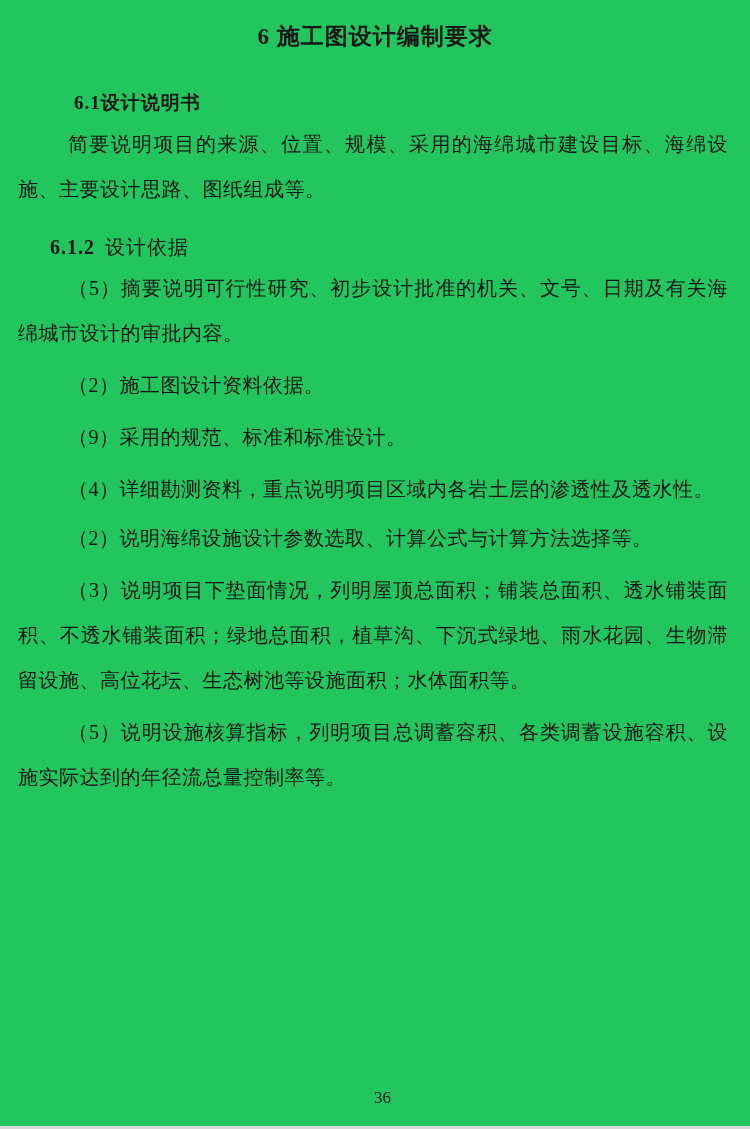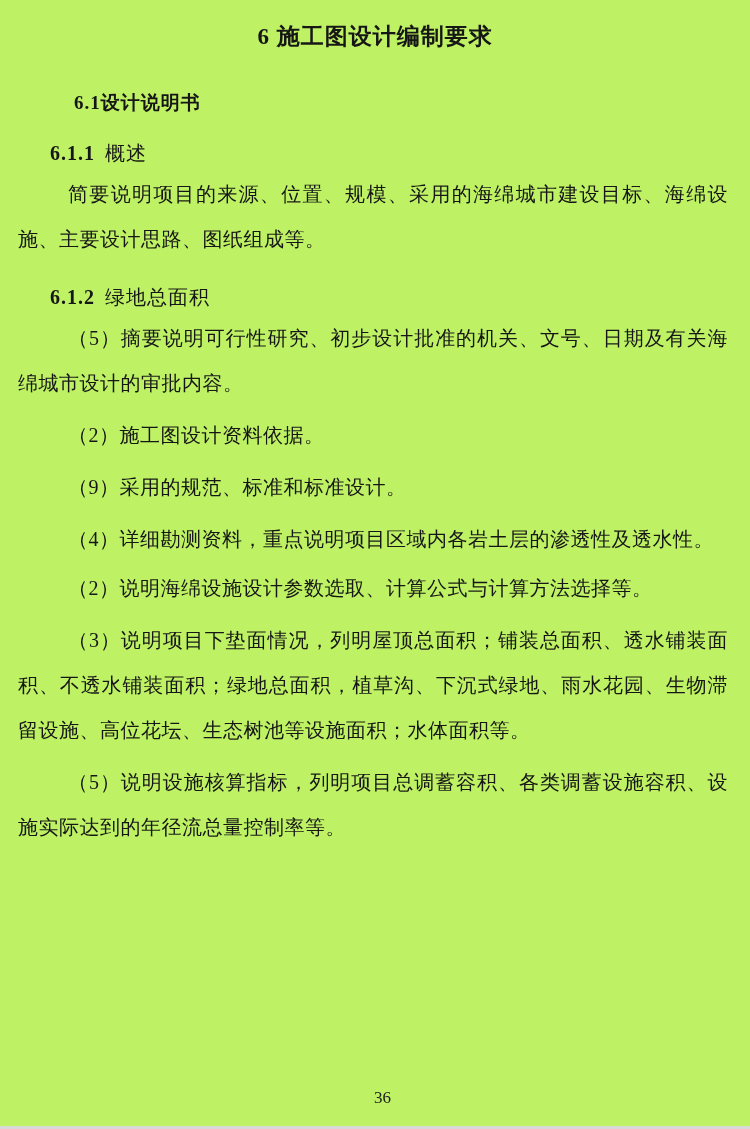--- a/index.html
+++ b/index.html
@@ -4,21 +4,21 @@
 <style>
   html, body {
     margin: 0;
     padding: 0;
     background: #ffffff;
   }
   .page {
     position: relative;
     width: 750px;
     height: 1129px;
-    background: #bef264;
+    background: #22c55e;
     color: #161616;
     font-family: "Liberation Serif", "DejaVu Serif", serif;
     overflow: hidden;
     box-sizing: border-box;
     border-bottom: 3px solid #d8d8d8;
   }
   .chapter-title {
     margin: 22px 0 0 0;
     text-align: center;
     font-size: 23px;
@@ -69,27 +69,24 @@
 <body>
 
 <div class="page">
 
   <h1 class="chapter-title">6 施工图设计编制要求</h1>
 
   <h2 class="section-heading">
     <span class="subsec-number">6.1</span><span>设计说明书</span>
   </h2>
 
-  <h3 class="subsection-heading">
-    <span class="subsec-number">6.1.1</span><span>概述</span>
-  </h3>
   <p class="body-para last-of-block">简要说明项目的来源、位置、规模、采用的海绵城市建设目标、海绵设施、主要设计思路、图纸组成等。</p>
 
   <h3 class="subsection-heading">
-    <span class="subsec-number">6.1.2</span><span>绿地总面积</span>
+    <span class="subsec-number">6.1.2</span><span>设计依据</span>
   </h3>
   <p class="body-para">（5）摘要说明可行性研究、初步设计批准的机关、文号、日期及有关海绵城市设计的审批内容。</p>
   <p class="body-para">（2）施工图设计资料依据。</p>
   <p class="body-para">（9）采用的规范、标准和标准设计。</p>
   <p class="body-para last-of-block">（4）详细勘测资料，重点说明项目区域内各岩土层的渗透性及透水性。</p>
 
   <p class="body-para">（2）说明海绵设施设计参数选取、计算公式与计算方法选择等。</p>
   <p class="body-para">（3）说明项目下垫面情况，列明屋顶总面积；铺装总面积、透水铺装面积、不透水铺装面积；绿地总面积，植草沟、下沉式绿地、雨水花园、生物滞留设施、高位花坛、生态树池等设施面积；水体面积等。</p>
   <p class="body-para last-of-block">（5）说明设施核算指标，列明项目总调蓄容积、各类调蓄设施容积、设施实际达到的年径流总量控制率等。</p>
 

